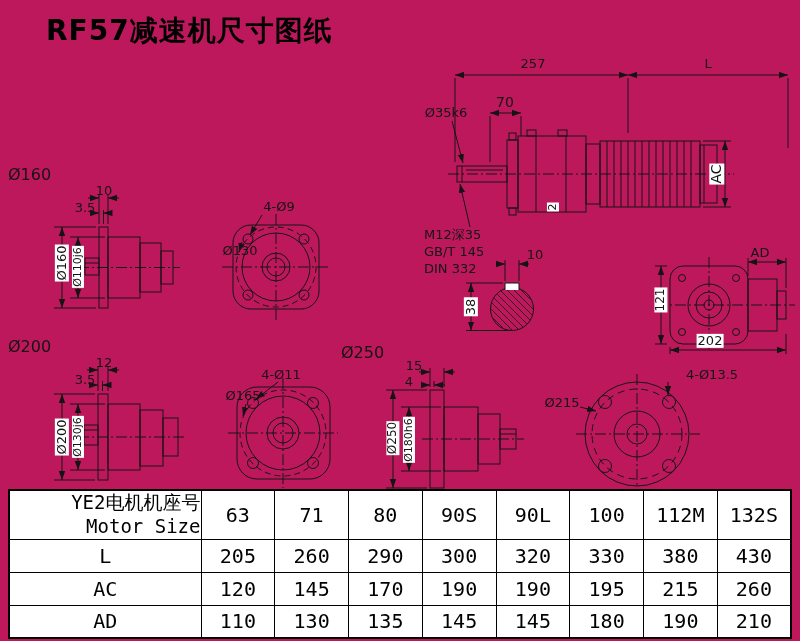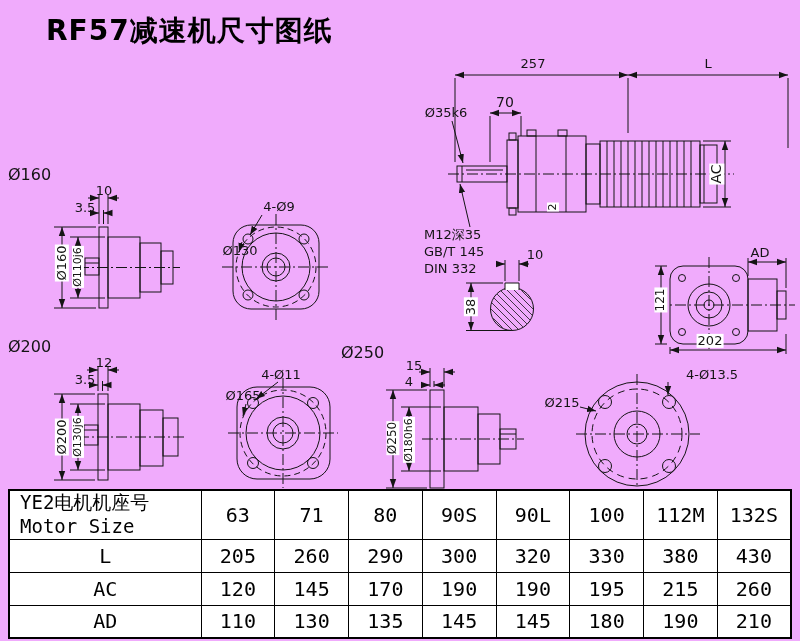--- a/index.html
+++ b/index.html
@@ -1,17 +1,17 @@
 <!DOCTYPE html>
 <html><head>
 <meta charset="utf-8">
 <style>
   * { box-sizing: border-box; margin: 0; padding: 0; }
   html, body { width: 800px; height: 641px; background: #fff; font-family: "DejaVu Sans", sans-serif; }
-  #page { position: relative; width: 800px; height: 641px; overflow: hidden; background: #f0abfc; }
+  #page { position: relative; width: 800px; height: 641px; overflow: hidden; background: #be185d; }
 
   #title { position: absolute; left: 46px; top: 12px; font-size: 28px; font-weight: bold; color: #000; letter-spacing: 1px; white-space: nowrap; }
   #logo { position: absolute; left: 55px; top: 66px; border: 3px solid #1a1a70; color: #2222c8; background: #fff;
           font-family: "Liberation Serif", serif; font-size: 25px; font-weight: bold; padding: 1px 12px 3px; line-height: 1.1; }
 
   #drawing { position: absolute; left: 0; top: 0; }
 
   .lbl { position: absolute; font-size: 13px; color: #141414; white-space: nowrap; line-height: 1.1; }
   .ctr { transform: translate(-50%,-50%); }
   .rot { transform: translate(-50%,-50%) rotate(-90deg); }
@@ -19,21 +19,21 @@
   .f11 { font-size: 11px; } .f12 { font-size: 12px; } .f14 { font-size: 14px; }
   .f15 { font-size: 13px; } .f16 { font-size: 16px; }
 
   #dim-table { position: absolute; left: 8px; top: 489px; width: 784px; border-collapse: collapse;
                table-layout: fixed; font-family: "DejaVu Sans Mono", monospace; background: #fff; }
   #dim-table td { border: 1px solid #000; text-align: center; font-size: 20px; color: #000; padding: 0; overflow: hidden; }
   #dim-table { border: 2px solid #000; }
   #dim-table .labelcol { width: 192px; }
   #dim-table tr.hdr td { height: 47px; }
   #dim-table tr.datarow td { height: 33px; }
-  .hdrcell div { text-align: left; padding-left: 10px; font-size: 19px; line-height: 1.25; }
+  .hdrcell div { text-align: right; padding-left: 10px; font-size: 19px; line-height: 1.25; }
 </style>
 </head>
 <body>
 
 <div id="page">
 
   <svg id="drawing" width="800" height="492" viewBox="0 0 800 492">
     <defs>
       <marker id="ah" markerWidth="10" markerHeight="8" refX="9" refY="4" orient="auto-start-reverse" markerUnits="userSpaceOnUse">
         <path d="M0,0.8 L9,4 L0,7.2 z" fill="#141414"></path>

